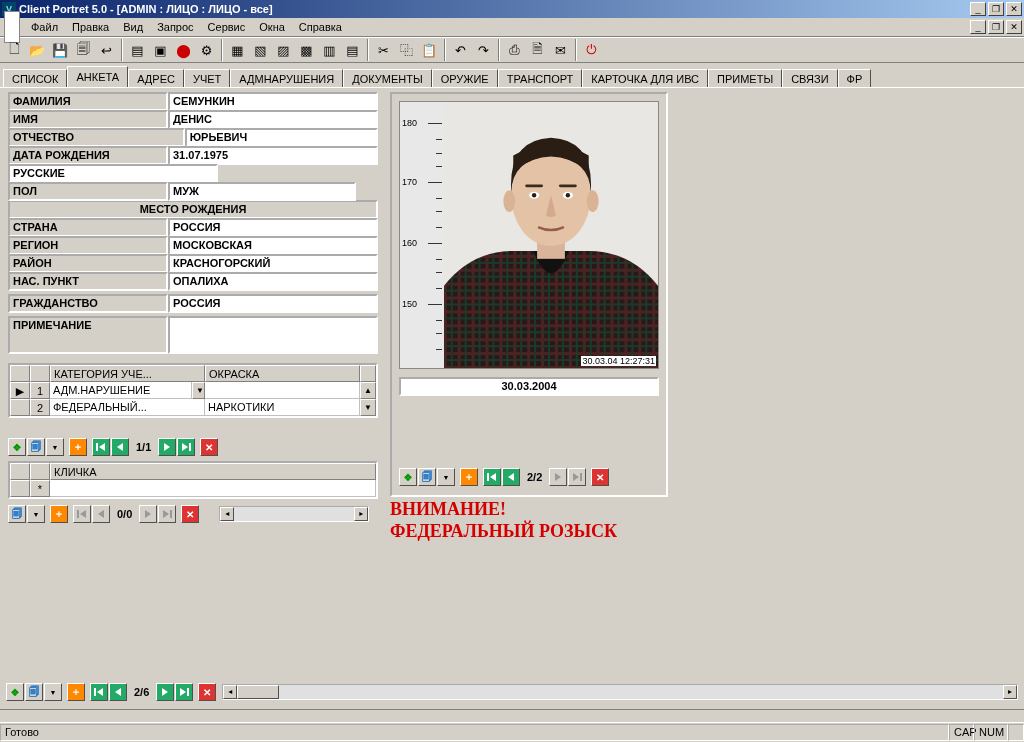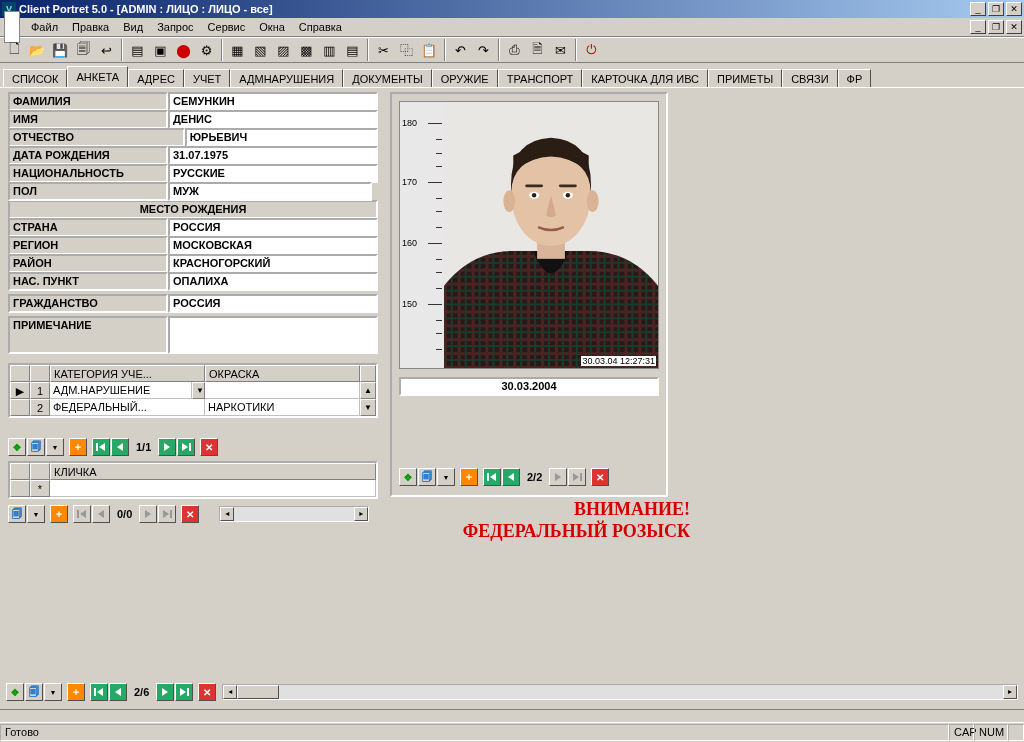--- a/index.html
+++ b/index.html
@@ -177,21 +177,21 @@
     font-size: 10px; font-weight: bold;
     border: 1px solid; border-color: #fff #505050 #505050 #fff;
     background: #d4d0c8;
   }
   .navstrip .nb svg { display: block; }
   .navstrip .counter { padding: 0 6px; font-weight: bold; }
   .alert-text {
     position: absolute;
     left: 390px; top: 410px;
     width: 300px;
-    text-align: right;
+    text-align: left;
     color: #d40000;
     font-family: "Times New Roman", serif;
     font-weight: bold;
     font-size: 18px;
     line-height: 22px;
   }
   
   .grid {
     border: 2px inset #fff;
     background: #fff;
@@ -338,26 +338,25 @@
     </div>
     <div class="field-row">
       <div class="field-label" style="width:192px">ОТЧЕСТВО</div>
       <div class="field-value" style="width:210px">ЮРЬЕВИЧ</div>
     </div>
     <div class="field-row">
       <div class="field-label" style="width:160px">ДАТА РОЖДЕНИЯ</div>
       <div class="field-value" style="width:210px">31.07.1975</div>
     </div>
     <div class="field-row">
-      <div class="field-label" style="width:160px">НАЦИОНАЛЬНОСТЬ</div>
       <div class="field-value" style="width:210px">РУССКИЕ</div>
     </div>
     <div class="field-row">
       <div class="field-label" style="width:160px">ПОЛ</div>
-      <div class="field-value" style="width:204px">МУЖ</div>
+      <div class="field-value" style="width:188px">МУЖ</div>
     </div>
     <div class="section-title" style="width:370px">МЕСТО РОЖДЕНИЯ</div>
     <div class="field-row">
       <div class="field-label" style="width:160px">СТРАНА</div>
       <div class="field-value" style="width:210px">РОССИЯ</div>
     </div>
     <div class="field-row">
       <div class="field-label" style="width:160px">РЕГИОН</div>
       <div class="field-value" style="width:210px">МОСКОВСКАЯ</div>
     </div>

